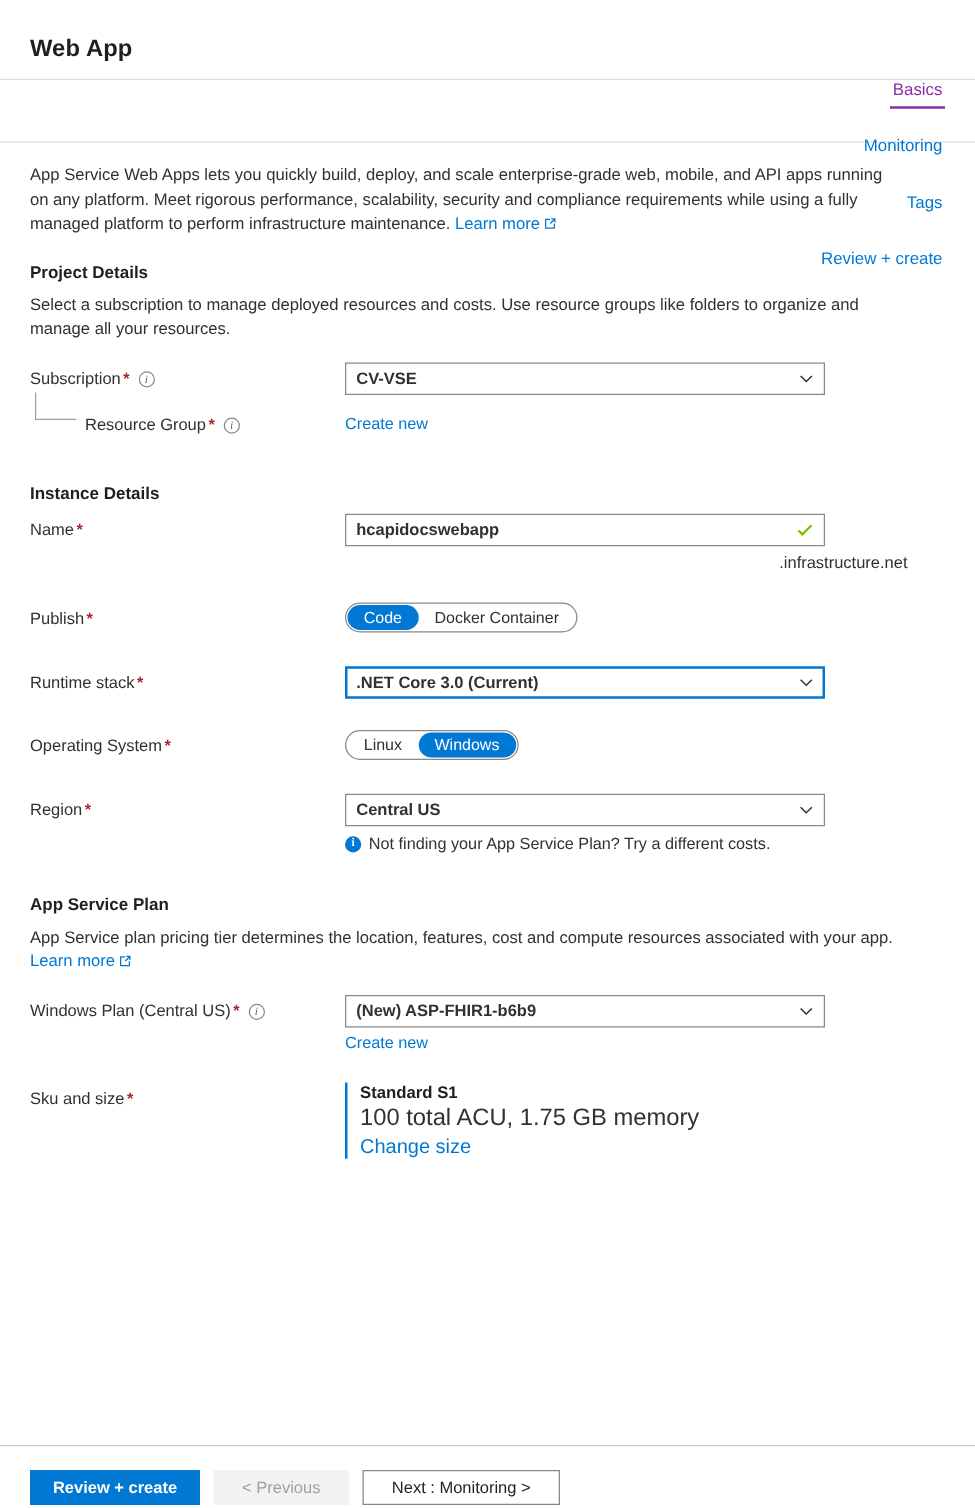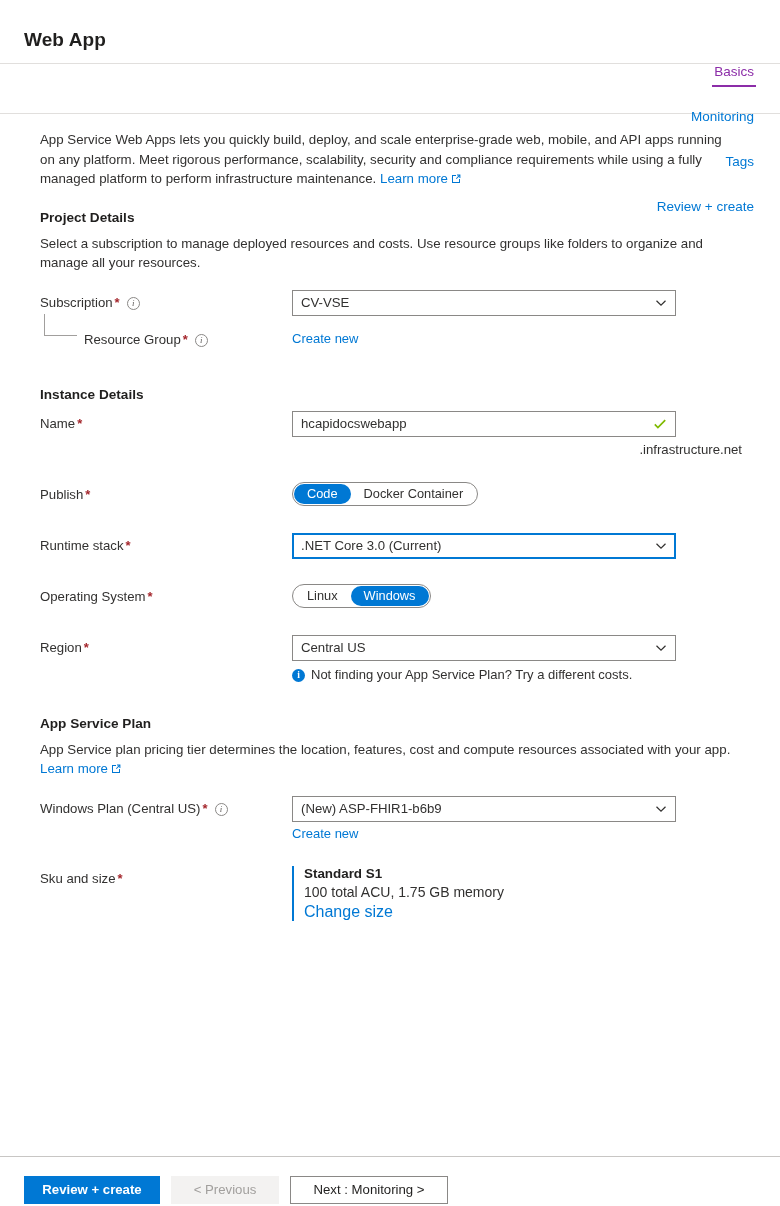--- a/index.html
+++ b/index.html
@@ -54,21 +54,21 @@
   }
   .tab.active::after {
     content: "";
     position: absolute;
     left: 0; right: 0; bottom: 0;
     height: 2px;
     background: #8c2da8;
   }
 
   
-  .body-wrap { padding: 16px 24px 0 40px; }
+  .body-wrap { padding: 16px 24px 0 24px; }
 
   .intro {
     font-size: 13.3px;
     line-height: 19.5px;
     color: #323130;
     max-width: 690px;
     margin-bottom: 21px;
   }
   .link {
     color: #0078d4;
@@ -162,20 +162,21 @@
     border: 1px solid #8a8886;
     background: #fff;
     font-size: 13.2px;
     color: #323130;
     display: flex;
     align-items: center;
     padding: 0 8px;
     position: relative;
     cursor: pointer;
     font-family: "Liberation Sans", sans-serif;
+    font-weight: bold;
   }
   .select .val, .textbox .val {
     flex: 1 1 auto;
     white-space: nowrap;
     overflow: hidden;
     text-overflow: ellipsis;
   }
   .select.focused {
     border: 2px solid #0078d4;
     padding: 0 7px;
@@ -258,21 +259,21 @@
     border-left: 2px solid #0078d4;
     padding-left: 10px;
   }
   .sku-name {
     font-size: 13.4px;
     font-weight: 700;
     color: #201f1e;
     margin-bottom: 3px;
   }
   .sku-desc {
-    font-size: 14px;
+    font-size: 19px;
     color: #323130;
     margin-bottom: 3px;
   }
 
   .spacer-lg { height: 23px; }
   .spacer-md { height: 14px; }
 
   
   .footer {
     position: absolute;

